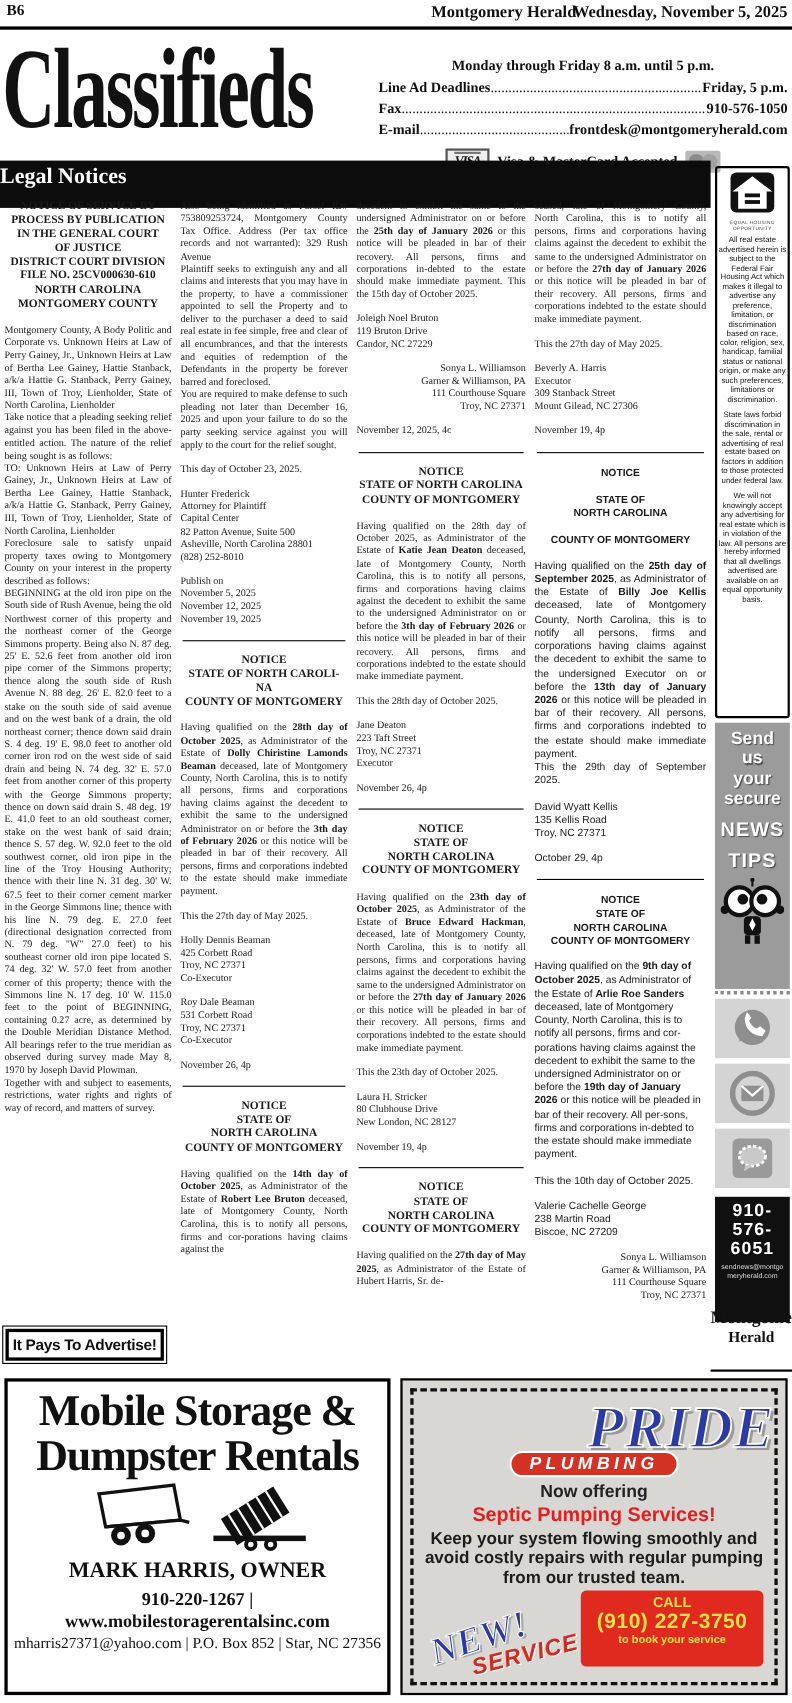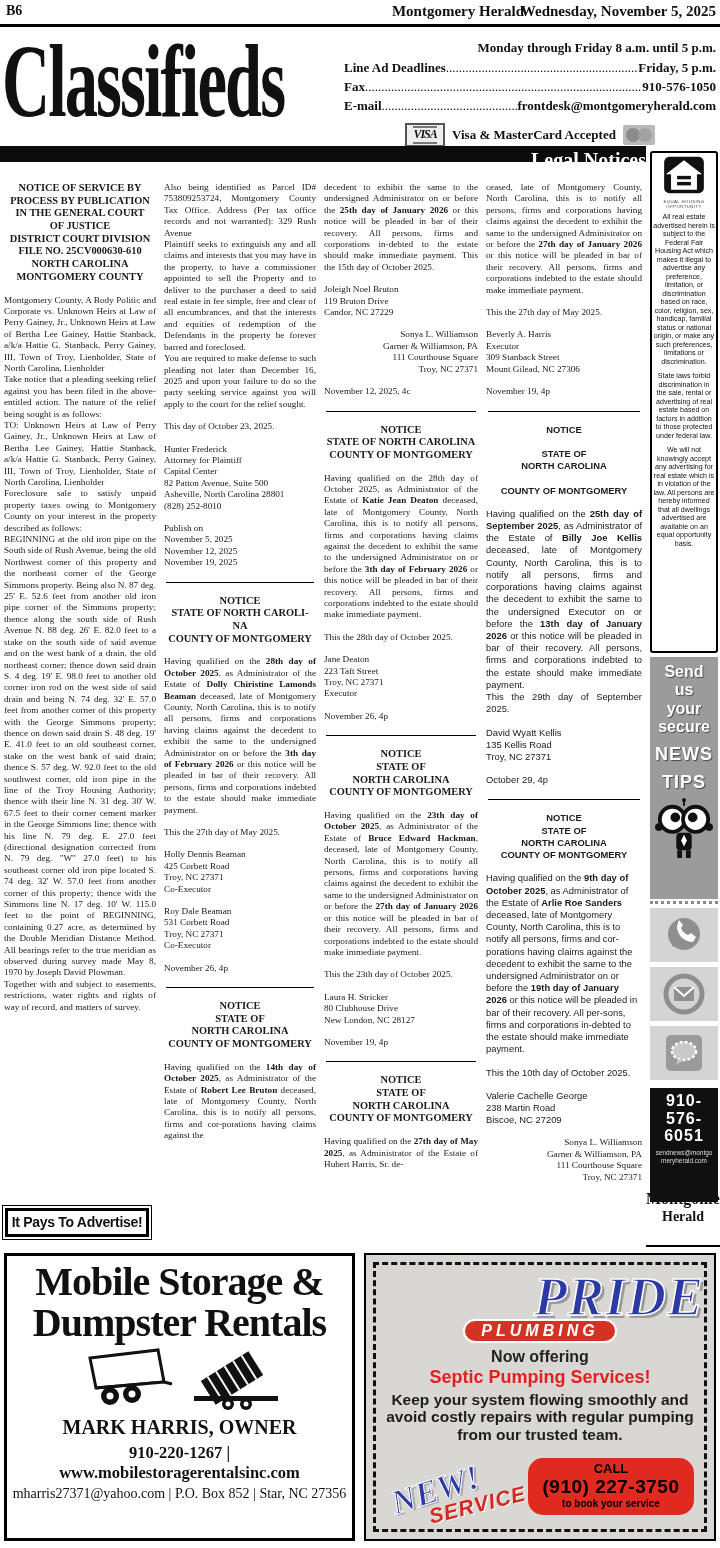--- a/index.html
+++ b/index.html
@@ -10,34 +10,34 @@
   .pgnum{position:absolute;left:6px;top:3px;font-weight:bold;font-size:14px;}
   .paper-name{position:absolute;left:0;top:3px;width:524px;text-align:right;font-weight:bold;font-size:15px;}
   .issue-date{position:absolute;right:4px;top:3px;font-weight:bold;font-size:15px;}
   .top-rule{position:absolute;left:0;top:24px;width:720px;border-top:3px solid #000;}
 
   .masthead{position:absolute;left:2px;top:26px;width:345px;height:118px;overflow:visible;white-space:nowrap;}
   .masthead span{display:inline-block;font-family:"Liberation Serif",serif;font-weight:bold;font-size:104px;
       line-height:1.05;letter-spacing:-3px;transform:scaleX(.64);transform-origin:0 50%;}
 
   .info{position:absolute;left:344px;top:40px;width:372px;font-weight:bold;font-size:13px;}
-  .info .hours{text-align:right;margin-bottom:4px;}
+  .info .hours{text-align:center;margin-bottom:4px;margin-top:12px;}
   .leader{display:flex;align-items:baseline;height:19px;overflow:hidden;}
   .leader .lbl,.leader .val{white-space:nowrap;}
   .leader .dots{flex:1;overflow:hidden;white-space:nowrap;font-weight:normal;letter-spacing:0;}
   .cards{margin-top:6px;display:flex;align-items:center;justify-content:center;gap:7px;}
   .visa-box{width:36px;height:20px;border:2px solid #555;background:#eee;display:flex;align-items:center;justify-content:center;}
   .visa-box i{font-style:italic;font-weight:bold;font-size:12px;letter-spacing:-1px;border-top:2px solid #777;border-bottom:2px solid #777;line-height:1.1;}
   .mc-box{width:32px;height:20px;background:#b9b9b9;border-radius:2px;position:relative;}
   .mc-box::before,.mc-box::after{content:"";position:absolute;top:3px;width:14px;height:14px;border-radius:50%;}
   .mc-box::before{left:3px;background:#8b8b8b;}
   .mc-box::after{right:3px;background:#9e9e9e;opacity:.85;}
 
-  .legalbar{position:absolute;left:0;top:146px;width:646px;height:16px;background:#0c0c0c;color:#fff;
-            text-align:right;font-weight:bold;font-size:20px;line-height:29px;}
+  .legalbar{position:absolute;left:0;top:146px;width:646px;height:43px;background:#0c0c0c;color:#fff;
+            text-align:left;font-weight:bold;font-size:20px;line-height:29px;}
 
   
   .col{position:absolute;top:182px;font-size:9.2px;line-height:1.24;color:#1a1a1a;}
   .col .blk{margin:0;}
   .col .heading{text-align:center;font-weight:bold;font-size:10.4px;line-height:1.22;margin-bottom:11px;}
   .col .para{text-align:justify;}
   .col .left{text-align:left !important;}
   .col .lines{margin-top:11px;}
   .col .lines-right{margin-top:11px;text-align:right;}
   .col .gap{margin-top:11px;}
@@ -92,22 +92,22 @@
   .pride-pill{display:inline-block;position:relative;margin-top:-13px;background:#d43225;border:2px solid #fff;border-radius:14px;
               color:#fff;font-weight:bold;font-style:italic;letter-spacing:4px;font-size:16px;padding:1px 16px;}
   .pride-l1{font-weight:bold;font-size:16px;margin-top:5px;color:#222;}
   .pride-l2{font-weight:bold;font-size:18px;color:#e41f1f;margin-top:1px;}
   .pride-l3{font-weight:bold;font-size:15.5px;line-height:1.15;color:#1d1d1d;margin:3px auto 0 auto;width:94%;}
   .pride-bottom{position:absolute;left:0;bottom:6px;width:100%;height:86px;}
   .pride-new{position:absolute;left:14px;bottom:14px;transform:rotate(-18deg);font-family:"Liberation Serif",serif;
              font-style:italic;font-weight:bold;font-size:34px;color:#2b3aa5;-webkit-text-stroke:1px #fff;text-shadow:2px 2px 0 #aaa;}
   .pride-service{position:absolute;left:52px;bottom:6px;transform:rotate(-14deg);font-weight:bold;font-style:italic;
                  font-size:21px;color:#d42a1e;letter-spacing:1px;text-shadow:1px 1px 0 #fff;}
-  .pride-call{position:absolute;right:10px;bottom:8px;width:162px;background:#e02a20;border-radius:15px;color:#000000;
-              font-weight:bold;padding:4px 2px 5px 2px;}
+  .pride-call{position:absolute;right:10px;bottom:8px;width:162px;background:#e02a20;border-radius:5px;color:#fde047;
+              font-weight:bold;padding:4px 2px 17px 2px;}
   .pride-call .c1{font-size:13px;line-height:1.1;}
   .pride-call .c2{font-size:19px;line-height:1.15;letter-spacing:.5px;}
   .pride-call .c3{font-size:10px;line-height:1.2;}
 </style>
 </head>
 <body>
 
 <div class="page">
 
   <div class="pgnum">B6</div>

